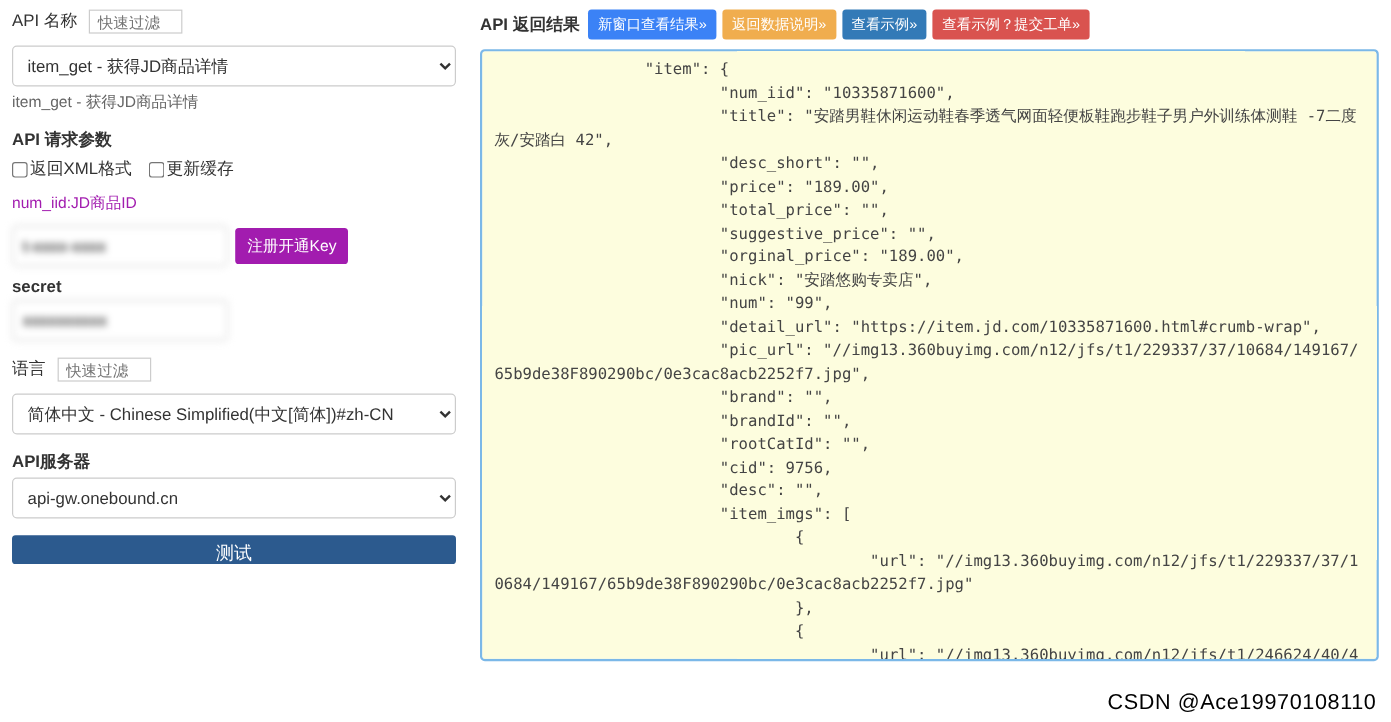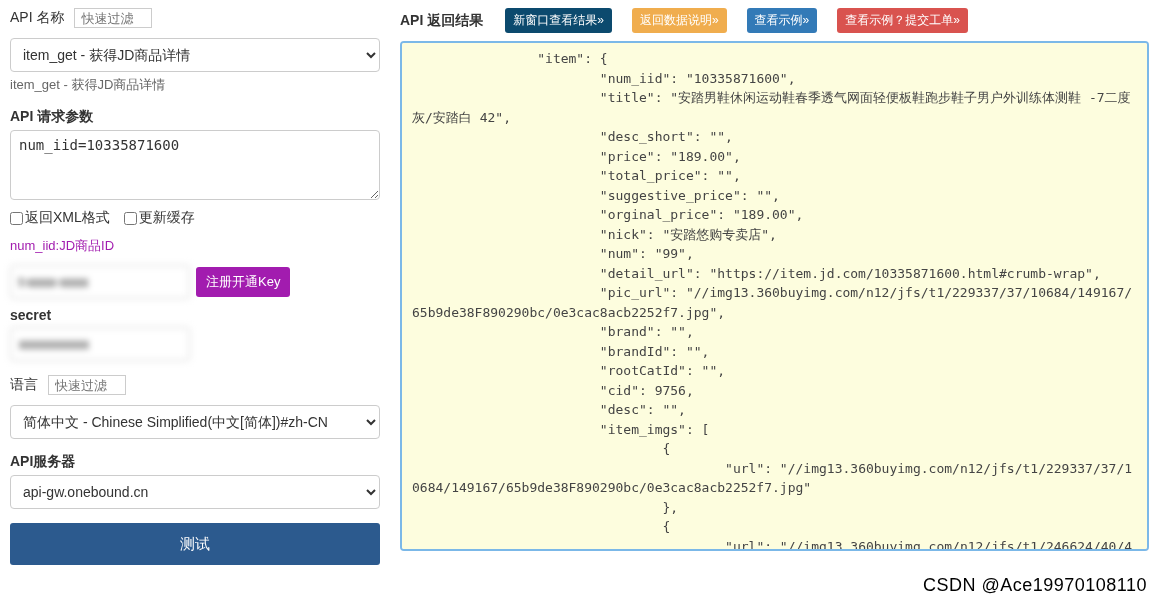--- a/index.html
+++ b/index.html
@@ -32,29 +32,29 @@
 .chk { display: flex; align-items: center; gap: 2px; font-size: 14px; color: #333; margin-right: 10px; }
 .help-text { color: #a21caf; font-size: 13px; }
 input.form-control {
   height: 34px; border: 1px solid #ccc; border-radius: 4px;
   padding: 4px 8px; font-size: 14px; display: block; width: 180px;
   filter: blur(3px);
 }
 .btn { display: inline-block; padding: 6px 10px; font-size: 13px; color: #fff; border: none; border-radius: 3px; cursor: pointer; text-align: center; white-space: nowrap; }
 .btn-green { background: #a21caf; }
 .btn-blue { background: #337ab7; }
-.btn-info { background: #0c4a6e; }
+.btn-info { background: #3b82f6; }
 .btn-orange { background: #f0ad4e; }
 .btn-red { background: #d9534f; }
 .btn-test {
-  width: 100%; background: #2c5a8e; height: 42px; font-size: 15px; border-radius: 3px;
+  width: 100%; background: #2c5a8e; height: 24px; font-size: 15px; border-radius: 3px;
 }
 .key-row { display: flex; gap: 6px; align-items: center; }
 .section-label { font-weight: bold; margin-bottom: 4px; display: block; }
-.result-header { display: flex; align-items: center; gap: 20px; margin-bottom: 8px; flex-wrap: wrap; }
+.result-header { display: flex; align-items: center; gap: 5px; margin-bottom: 8px; flex-wrap: wrap; }
 .result-header .label { font-weight: bold; margin-right: 2px; }
 .result-header .btn { padding: 4px 8px; font-size: 12px; }
 pre.result {
   background: #fdfdde;
   border: 2px solid #7bb8e8;
   border-radius: 4px;
   padding: 6px 10px;
   font-family: Consolas, Monaco, monospace;
   font-size: 13px;
   color: #444;
@@ -80,21 +80,20 @@
     </div>
     <div class="row" style="margin-bottom:2px;">
       <select class="form-control">
         <option>item_get - 获得JD商品详情</option>
       </select>
     </div>
     <div class="sub-text">item_get - 获得JD商品详情</div>
 
     <div style="height:14px;"></div>
     <span class="section-label">API 请求参数</span>
-    <textarea class="form-control" style="">num_iid=10335871600</textarea>
     <div class="row" style="margin-top:6px;">
       <label class="chk">
           <input type="checkbox" style="">
           <span>返回XML格式</span>
         </label>
       <label class="chk">
           <input type="checkbox" style="">
           <span>更新缓存</span>
         </label>
     </div>

